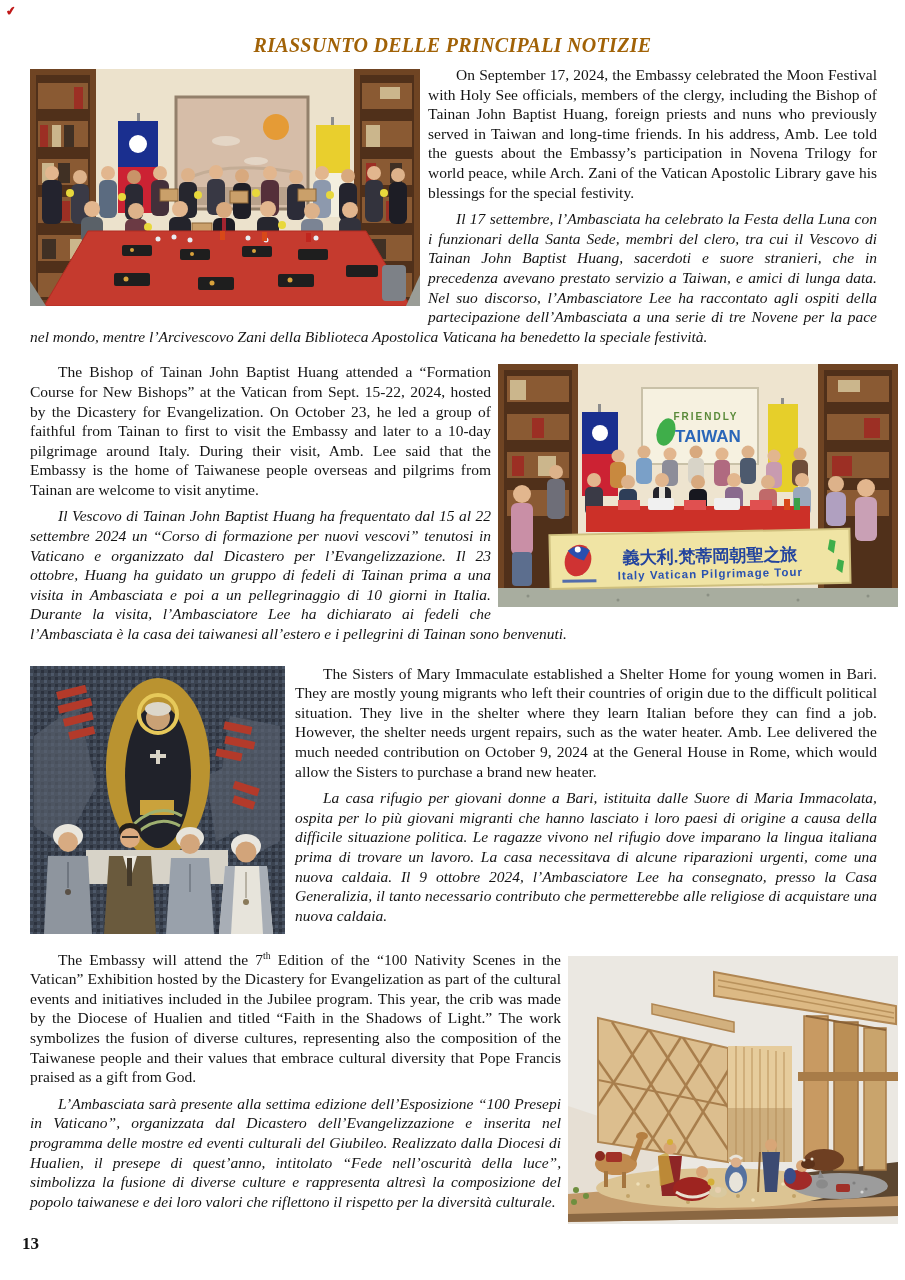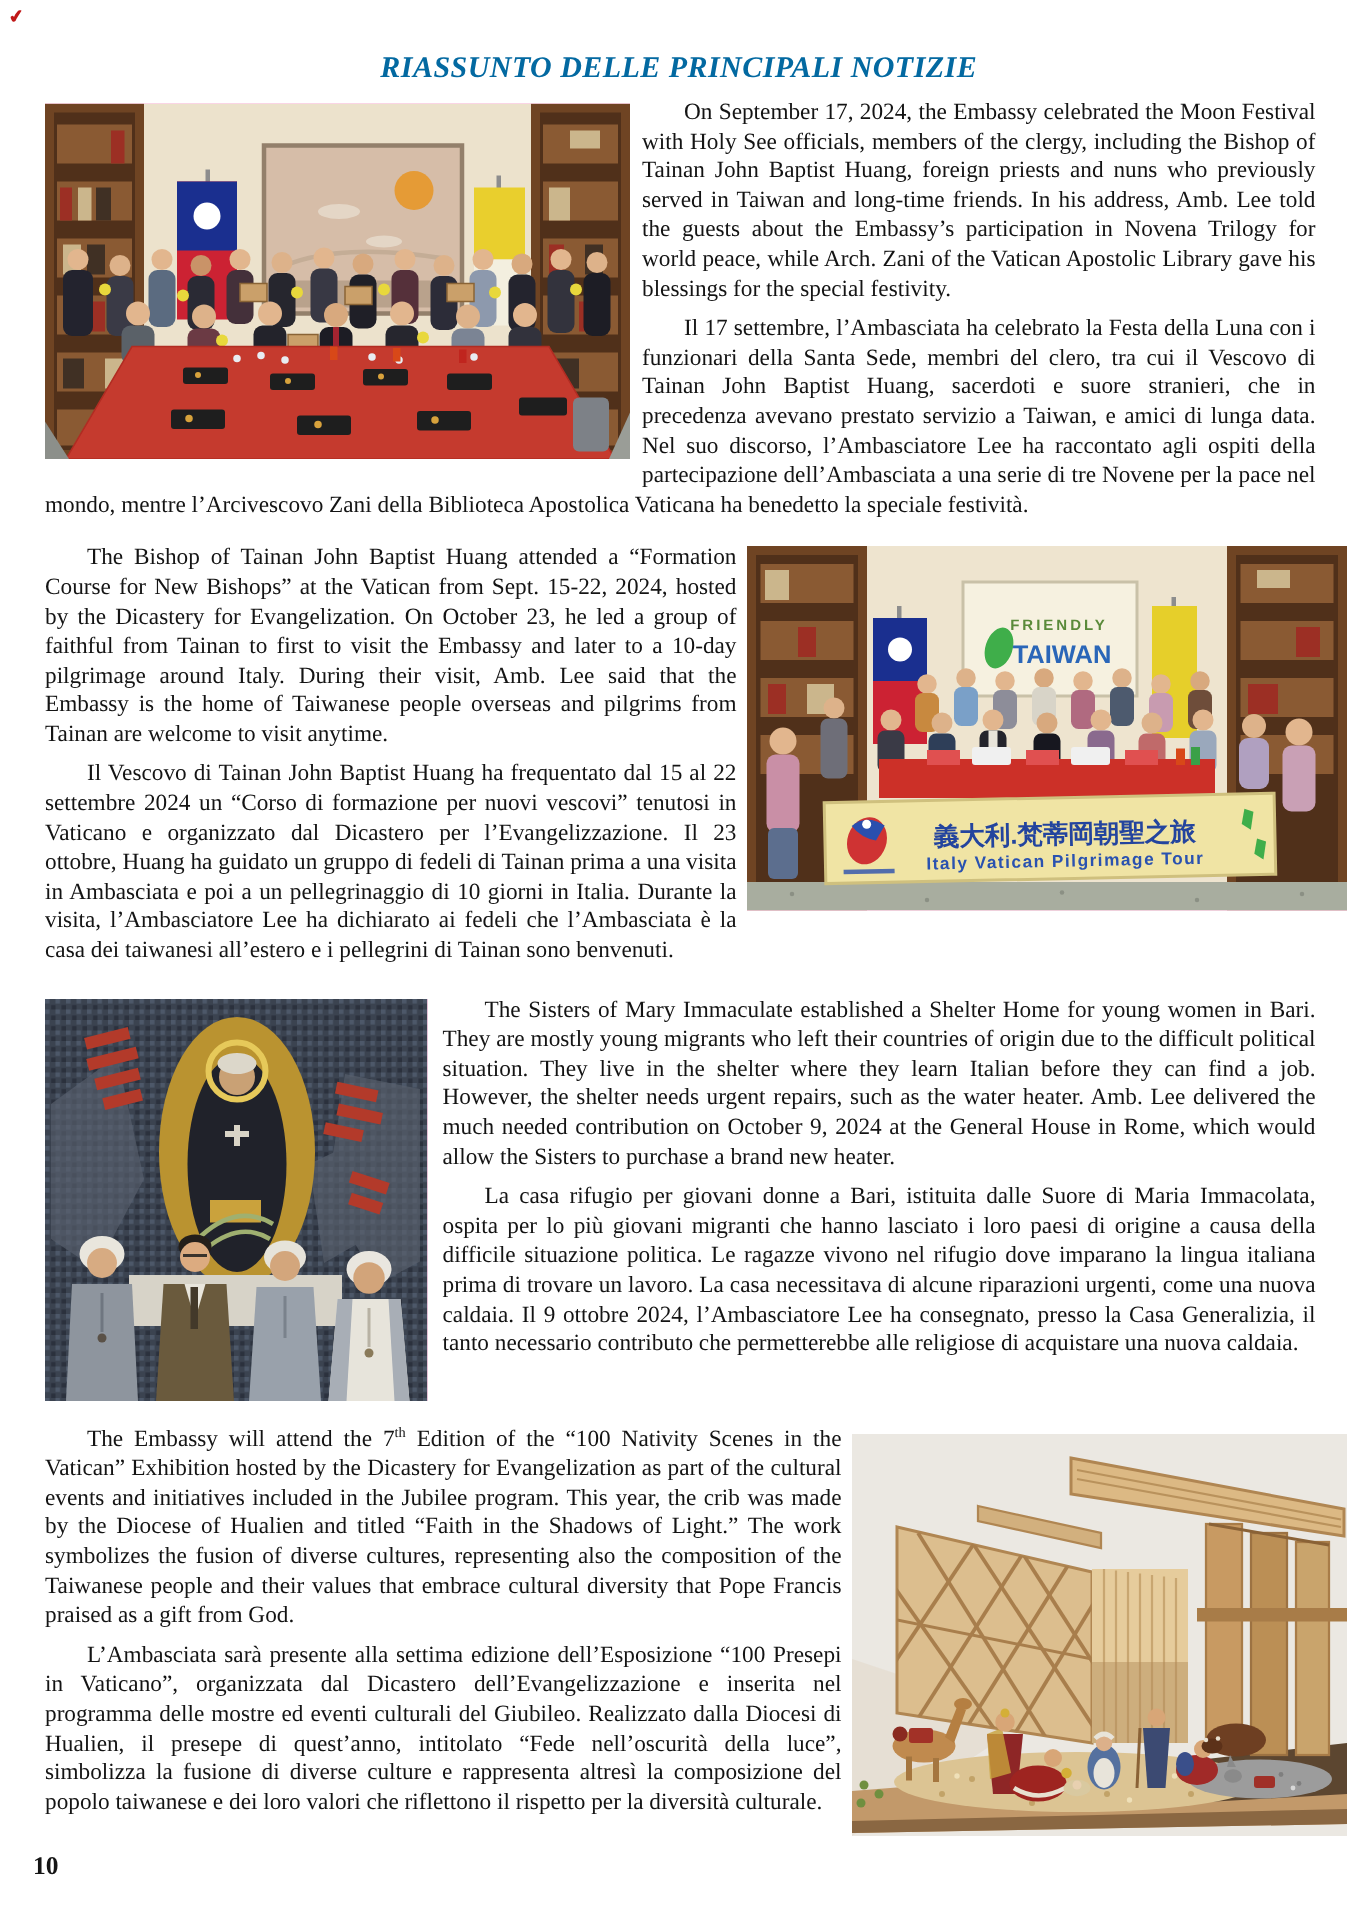--- a/index.html
+++ b/index.html
@@ -16,29 +16,29 @@
     position:absolute;top:4px;left:6px;
     color:#c01818;font-size:12px;font-weight:bold;
     transform:rotate(-8deg);
   }
   header{margin-top:34px;text-align:center;}
   .title{
     margin:0;color:#a61e22;font-size:20px;font-weight:bold;
     letter-spacing:0.5px;word-spacing:6px;
   }
   .subtitle{
-    margin:2px 0 0;color:#0369a1;font-size:20px;font-weight:bold;font-style:italic;
+    margin:2px 0 0;color:#a16207;font-size:20px;font-weight:bold;font-style:italic;
     letter-spacing:0.3px;
   }
   section{display:flow-root;}
   p.en,p.it{
     margin:0;text-align:justify;
     font-size:15.5px;line-height:19.6px;text-indent:28px;
   }
-  p.it{margin-top:7px;}
+  p.it{font-style:italic;margin-top:7px;}
   sup{font-size:62%;line-height:0;}
   .photo{overflow:hidden;background:#f9a8d4;}
   .photo svg{display:block;}
   
   .s1{margin-top:8px;padding:0 28px 0 30px;margin-bottom:16px;}
   .s1 .photo{float:left;width:390px;height:237px;margin:4px 8px 4px 0;}
   
   .s2{padding:0 7px 0 30px;margin-bottom:20px;}
   .s2 .photo{float:right;width:400px;height:243px;margin:2px 0 4px 7px;}
   
@@ -643,15 +643,15 @@
             <polygon points="250,222 252,214 256,222" fill="#8a8a8a"></polygon>
             <rect x="268" y="228" width="14" height="8" rx="2" fill="#a03028"></rect>
           </g>
         </g>
       </svg>
     </div>
     <p class="en"><span>The Embassy will attend the 7</span><sup>th</sup><span> Edition of the “100 Nativity Scenes in the Vatican” Exhibition hosted by the Dicastery for Evangelization as part of the cultural events and initiatives included in the Jubilee program. This year, the crib was made by the Diocese of Hualien and titled “Faith in the Shadows of Light.” The work symbolizes the fusion of diverse cultures, representing also the composition of the Taiwanese people and their values that embrace cultural diversity that Pope Francis praised as a gift from God.</span></p>
     <p class="it">L’Ambasciata sarà presente alla settima edizione dell’Esposizione “100 Presepi in Vaticano”, organizzata dal Dicastero dell’Evangelizzazione e inserita nel programma delle mostre ed eventi culturali del Giubileo. Realizzato dalla Diocesi di Hualien, il presepe di quest’anno, intitolato “Fede nell’oscurità della luce”, simbolizza la fusione di diverse culture e rappresenta altresì la composizione del popolo taiwanese e dei loro valori che riflettono il rispetto per la diversità culturale.</p>
   </section>
 
-  <div class="pagenum">10</div>
+  <div class="pagenum">13</div>
 
 </div>
 
 </body></html>

